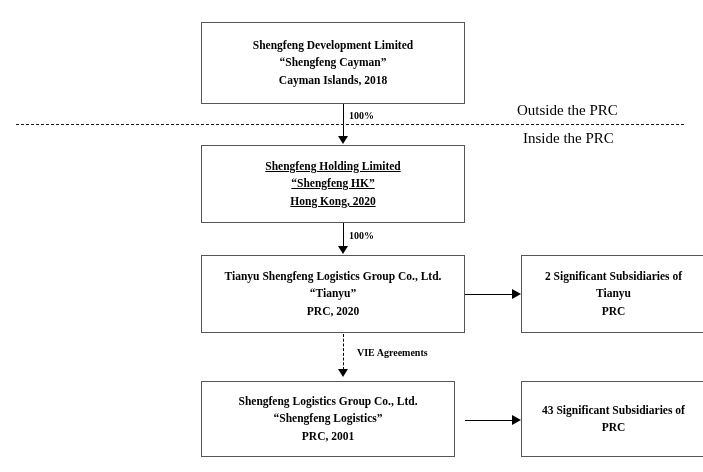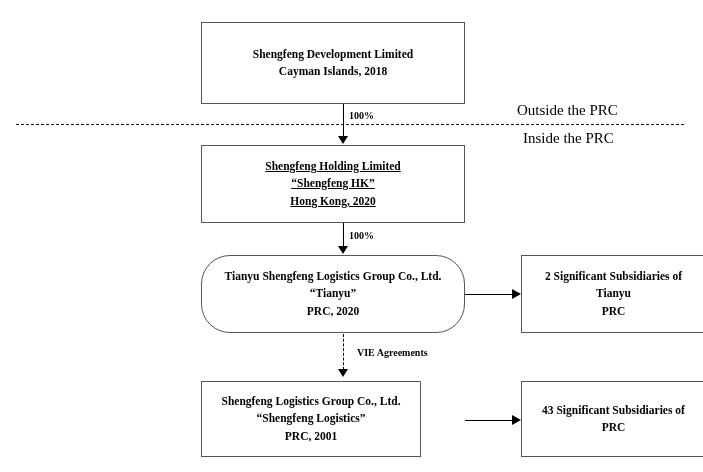--- a/index.html
+++ b/index.html
@@ -36,22 +36,22 @@
     font-size: 11.5px;
     line-height: 1.0;
   }
   .entity-box .line {
     display: block;
     white-space: nowrap;
     padding: 3px 0;
   }
   .box-1 { left: 189px; top: 22px;  width: 264px; height: 82px; }
   .box-2 { left: 189px; top: 145px; width: 264px; height: 78px; text-decoration: underline; }
-  .box-3 { left: 189px; top: 255px; width: 264px; height: 78px; border-radius: 29px; }
-  .box-4 { left: 189px; top: 381px; width: 220px; height: 76px; }
+  .box-3 { left: 189px; top: 255px; width: 264px; height: 78px; }
+  .box-4 { left: 189px; top: 381px; width: 254px; height: 76px; }
   .box-sub-1 { left: 509px; top: 255px; width: 185px; height: 78px; }
   .box-sub-2 { left: 509px; top: 381px; width: 185px; height: 76px; }
 
   
   .v-line {
     position: absolute;
     width: 0;
     border-left: 1.4px solid #000000;
   }
   .v-line.dashed {
@@ -110,20 +110,21 @@
   .label-pct-2 { left: 337px; top: 231px; }
   .label-vie   { left: 345px; top: 348px; }
 </style>
 </head>
 <body>
 
 <div id="chart-canvas">
 
   <div class="entity-box box-1">
     <span class="line">Shengfeng Development Limited</span>
+    <span class="line">“Shengfeng Cayman”</span>
     <span class="line">Cayman Islands, 2018</span>
   </div>
 
   <div class="v-line" style="left:331px; top:104px; height:33px;"></div>
   <div class="arrow-down" style="left:326px; top:136px;"></div>
   <div class="edge-label label-pct-1">100%</div>
 
   <div class="prc-divider"></div>
   <div class="region-label label-outside-prc">Outside the PRC</div>
   <div class="region-label label-inside-prc">Inside the PRC</div>

